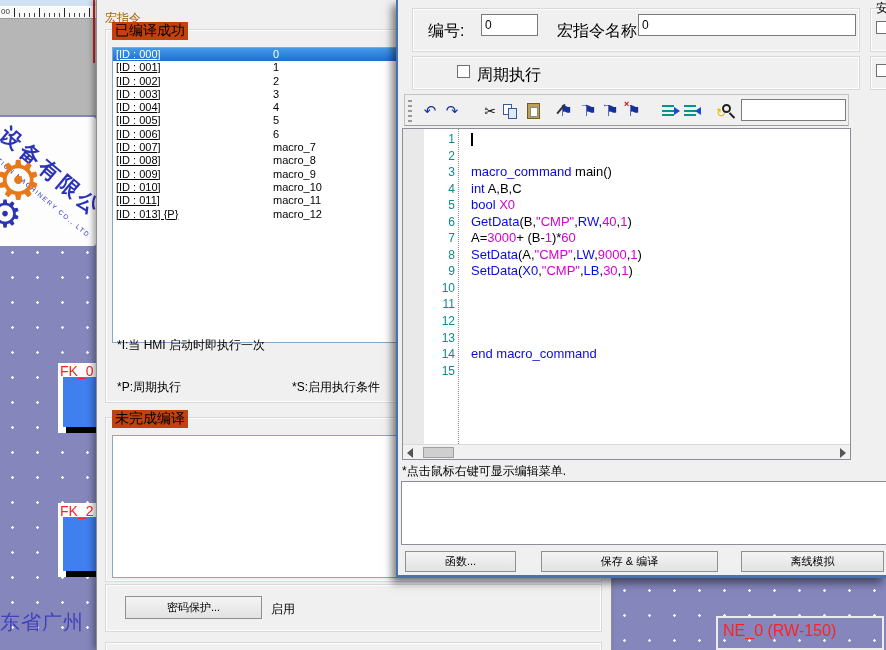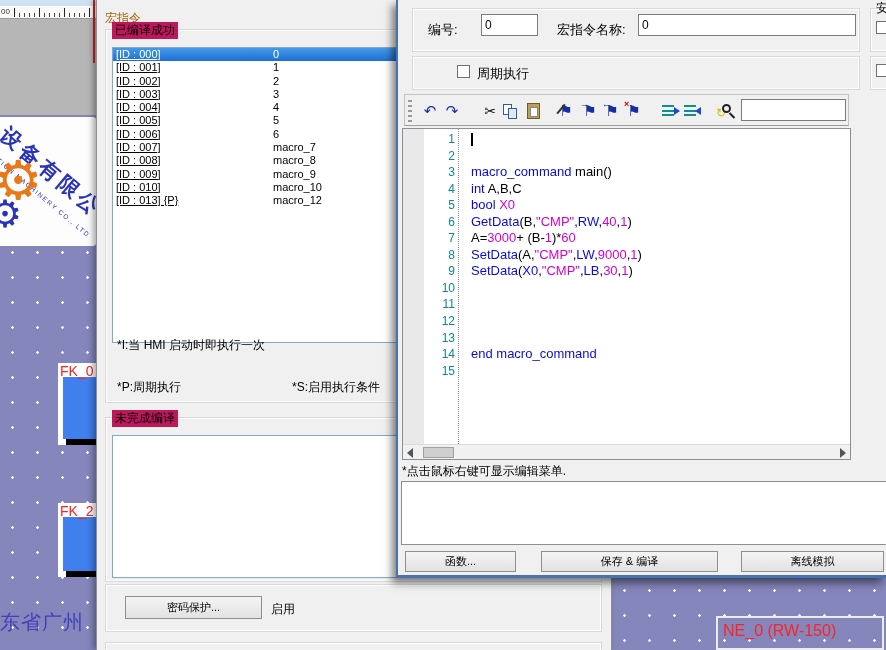--- a/index.html
+++ b/index.html
@@ -22,36 +22,36 @@
   #guide-line{left:93px;top:0;width:2px;height:63px;background:#cc2222;z-index:5;}
   #canvas-left{left:0;top:115px;width:96px;height:535px;}
   
   #logo{left:0;top:2px;width:96px;height:129px;background:#fdfdfd;overflow:hidden;border-radius:0 3px 3px 0;}
   #logo .cn{position:absolute;left:12px;top:4px;font-size:21px;font-weight:bold;color:#2a33b8;letter-spacing:4px;white-space:nowrap;transform:rotate(40deg);transform-origin:left top;}
   #logo .en{position:absolute;left:-4px;top:36px;font-size:6.5px;color:#2a33b8;letter-spacing:1.5px;white-space:nowrap;transform:rotate(40deg);transform-origin:left top;}
   .gear{position:absolute;line-height:1;}
   #gear-orange{left:-6px;top:36px;font-size:54px;color:#e87818;}
   #gear-blue{left:-12px;top:78px;font-size:38px;color:#2a33b8;}
   
-  .fk{width:39px;height:82px;background:#fff;overflow:hidden;}
+  .fk{width:39px;height:70px;background:#fff;overflow:hidden;}
   .fk .fill{position:absolute;left:5px;top:14px;right:0;bottom:6px;background:var(--fk);}
   .fk .foot{position:absolute;left:8px;right:0;bottom:0;height:6px;background:#000;}
   .fk .lbl{position:absolute;left:2px;top:0;font-size:14px;color:var(--red);white-space:nowrap;z-index:2;}
   #fk0{left:58px;top:248px;}
   #fk2{left:58px;top:388px;height:74px;}
   #marquee{left:0;top:494px;font-size:20px;color:var(--marq);letter-spacing:1px;white-space:nowrap;}
   
   #canvas-br{left:612px;top:578px;width:274px;height:72px;}
   #ne0{left:104px;top:38px;width:168px;height:34px;border:2px solid #ececec;}
   #ne0 .lbl{position:absolute;left:5px;top:4px;font-size:16px;color:var(--red);white-space:nowrap;}
   
   #ldlg{left:96px;top:0;width:516px;height:650px;background:#f0f0f0;border-left:1px solid #8e8e8e;border-right:1px solid #8e8e8e;box-shadow:-3px 0 6px rgba(0,0,0,.35);z-index:10;}
   #ldlg .title{left:8px;top:10px;font-size:12px;color:#a16207;}
   .grp{border:1px solid #d9d9d9;box-shadow:inset 0 0 0 1px #fdfdfd;}
-  .grp .legend{position:absolute;left:6px;top:-8px;background:#be185d;padding:0 3px;font-size:12px;color:#000;white-space:nowrap;}
+  .grp .legend{position:absolute;left:6px;top:-8px;background:#c2410c;padding:0 3px;font-size:14px;color:#000;white-space:nowrap;}
   #grp-compiled{left:8px;top:29px;width:497px;height:374px;}
   #listbox{left:15px;top:47px;width:477px;height:296px;background:#fff;border:1px solid #86a7c8;overflow:hidden;}
   .lrow{position:relative;height:13.3px;line-height:13.3px;font-size:11px;color:#000;white-space:nowrap;}
   .lrow .c1{position:absolute;left:3px;text-decoration:underline;}
   .lrow .c2{position:absolute;left:160px;}
   .lrow.sel{background:linear-gradient(var(--sel1),var(--sel2));color:#fff;}
   .note{font-size:12px;color:#000;white-space:nowrap;}
   #note-i{left:20px;top:337px;} #note-p{left:20px;top:379px;} #note-s{left:195px;top:379px;}
   #grp-uncompiled{left:8px;top:417px;width:497px;height:165px;}
   #unc-box{left:15px;top:435px;width:477px;height:143px;background:#fff;border:1px solid #86a7c8;}
@@ -59,21 +59,21 @@
   #grp-extra{left:8px;top:642px;width:497px;height:30px;}
   .btn{background:linear-gradient(#f4f4f4,#e2e2e2);border:1px solid #8f8f8f;font-size:11px;color:#000;text-align:center;cursor:default;}
   #btn-pass{left:28px;top:596px;width:137px;height:23px;line-height:21px;}
   #pass-status{left:174px;top:601px;font-size:12px;color:#000;}
   
   #rdlg{left:396px;top:0;width:490px;height:578px;background:#f0f0f0;border-left:2px solid var(--dlgborder);border-bottom:3px solid var(--dlgborder);box-shadow:-4px 5px 8px rgba(0,0,0,.5);z-index:20;overflow:hidden;}
   #grpA{left:14px;top:8px;width:448px;height:44px;}
   #grpB{left:14px;top:56px;width:448px;height:34px;}
   #grpC{left:472px;top:8px;width:60px;height:44px;}
   #grpD{left:472px;top:56px;width:60px;height:34px;}
-  .flabel{font-size:13px;color:#000;white-space:nowrap;}
+  .flabel{font-size:16px;color:#000;white-space:nowrap;}
   #lbl-id{left:30px;top:21px;} #lbl-name{left:159px;top:21px;}
   .tinput{border:1px solid #7b7b7b;background:#fff;font-size:12px;padding:0 3px;color:#000;}
   #input-id{left:83px;top:14px;width:57px;height:22px;}
   #input-name{left:240px;top:14px;width:218px;height:22px;}
   .chk{width:13px;height:13px;background:#fff;border:1px solid #707070;}
   #chk-periodic{left:59px;top:65px;} #lbl-periodic{left:79px;top:65px;}
   #lbl-sec{left:478px;top:0;font-size:12px;}
   #chk-sec1{left:478px;top:21px;} #chk-sec2{left:478px;top:64px;}
   
   #toolbar{left:6px;top:94px;width:445px;height:32px;background:#f0f0f0;border:1px solid #c2c2c2;border-bottom-color:#9c9c9c;}
@@ -198,20 +198,24 @@
         </div>
         <div class="lrow">
           <span class="c1">[ID : 009]</span>
           <span class="c2">macro_9</span>
         </div>
         <div class="lrow">
           <span class="c1">[ID : 010]</span>
           <span class="c2">macro_10</span>
         </div>
         <div class="lrow">
+          <span class="c1">[ID : 011]</span>
+          <span class="c2">macro_11</span>
+        </div>
+        <div class="lrow">
           <span class="c1">[ID : 013] {P}</span>
           <span class="c2">macro_12</span>
         </div>
       </div>
 
     <div id="note-i" class="abs note">*I:当 HMI 启动时即执行一次</div>
     <div id="note-p" class="abs note">*P:周期执行</div>
     <div id="note-s" class="abs note">*S:启用执行条件</div>
 
     <div id="grp-uncompiled" class="abs grp">

